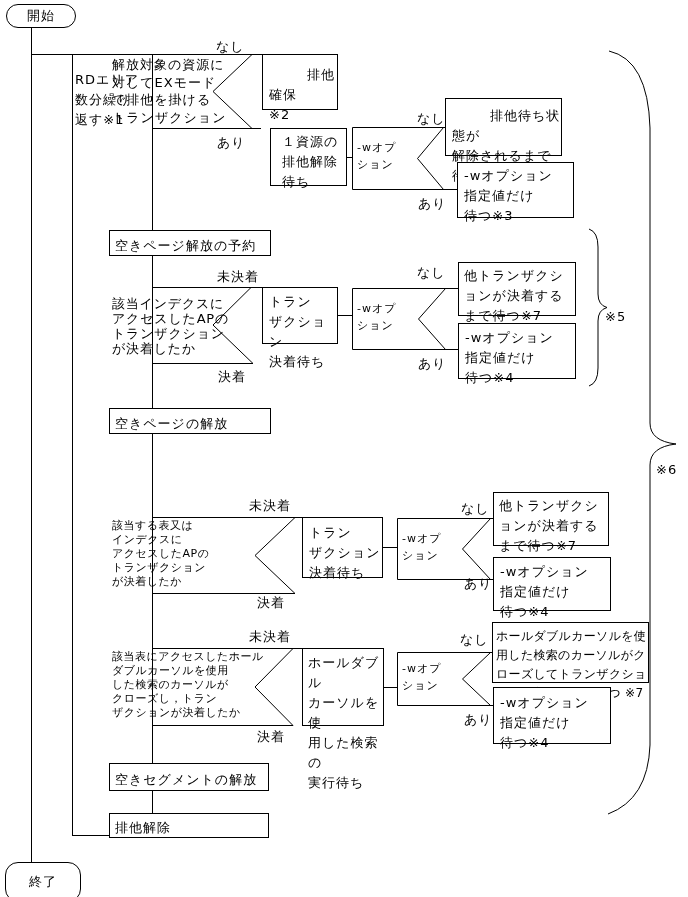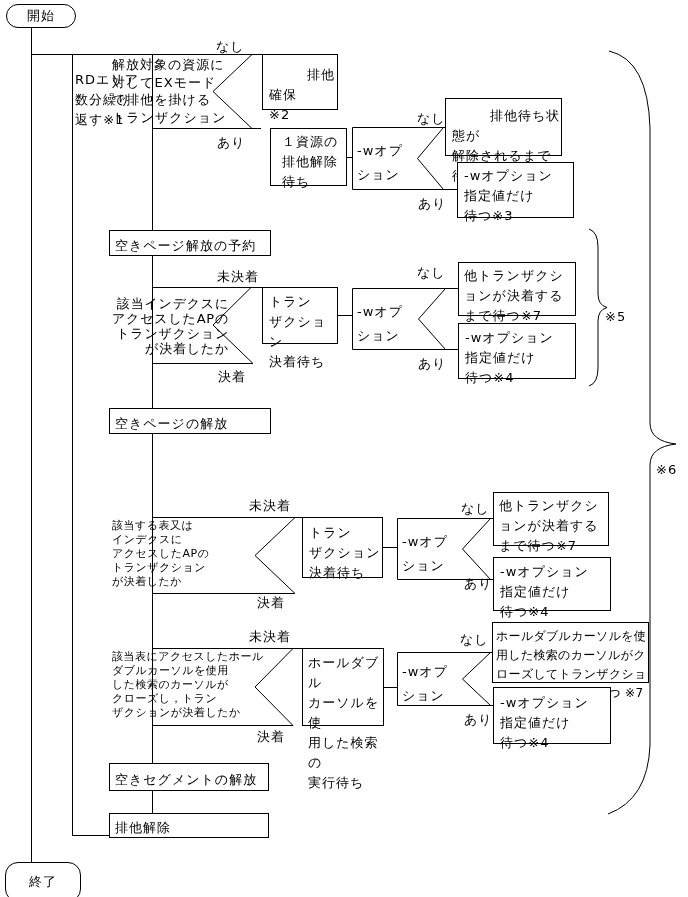--- a/index.html
+++ b/index.html
@@ -11,21 +11,21 @@
   .box { position:absolute; border:1px solid #000; box-sizing:border-box; background:#fff; z-index:1; }
   .terminal { border-radius:12px; display:flex; align-items:center; justify-content:center; }
   .txt { font-size:13px; letter-spacing:1px; line-height:18px; white-space:pre-line; }
   .lh19 { line-height:19px;margin-left:38px; }
   .lh15 { line-height:15px; }
   .cond { position:absolute; z-index:2; font-size:11px; letter-spacing:0.5px;
           line-height:14px; white-space:pre-line; }
   .cond.wide { line-height:17.5px; font-size:13px; letter-spacing:1px; }
   .cond.mid  { line-height:15px; font-size:13px; letter-spacing:0.8px; }
   .lbl { position:absolute; z-index:2; font-size:13px; letter-spacing:1px; white-space:nowrap; }
-  .wtxt { position:absolute; z-index:2; font-size:13px; letter-spacing:1px; line-height:24px; white-space:pre-line; }
+  .wtxt { position:absolute; z-index:2; font-size:11px; letter-spacing:1px; line-height:17px; white-space:pre-line; }
   .dense { font-size:12px; letter-spacing:0.3px; }
 </style>
 </head>
 <body>
 
 <div class="stage">
 
   <svg class="lines" width="688" height="897">
     <g class="crisp">
       <path d="M31.5,28 V863"></path>
@@ -106,21 +106,21 @@
     <span class="txt">-wオプション
 指定値だけ
 待つ※3</span>
   </div>
 
   <div class="box" style="left:109px;top:230px;width:162px;height:26px;padding:4px 0 0 5px;">
     <span class="txt">空きページ解放の予約</span>
   </div>
 
   <div class="lbl" style="left:217px;top:268px;">未決着</div>
-  <div class="cond mid" style="left:112px;top:296px;text-align:right;">該当インデクスに
+  <div class="cond mid" style="left:112px;top:296px;">該当インデクスに
 アクセスしたAPの
 トランザクション
 が決着したか</div>
   <div class="lbl" style="left:218px;top:368px;">決着</div>
   <div class="box" style="left:262px;top:287px;width:76px;height:57px;padding:3px 0 0 6px;">
     <span class="txt">トラン
 ザクション
 決着待ち</span>
   </div>
   <div class="wtxt" style="left:357px;top:300px;">-wオプ

